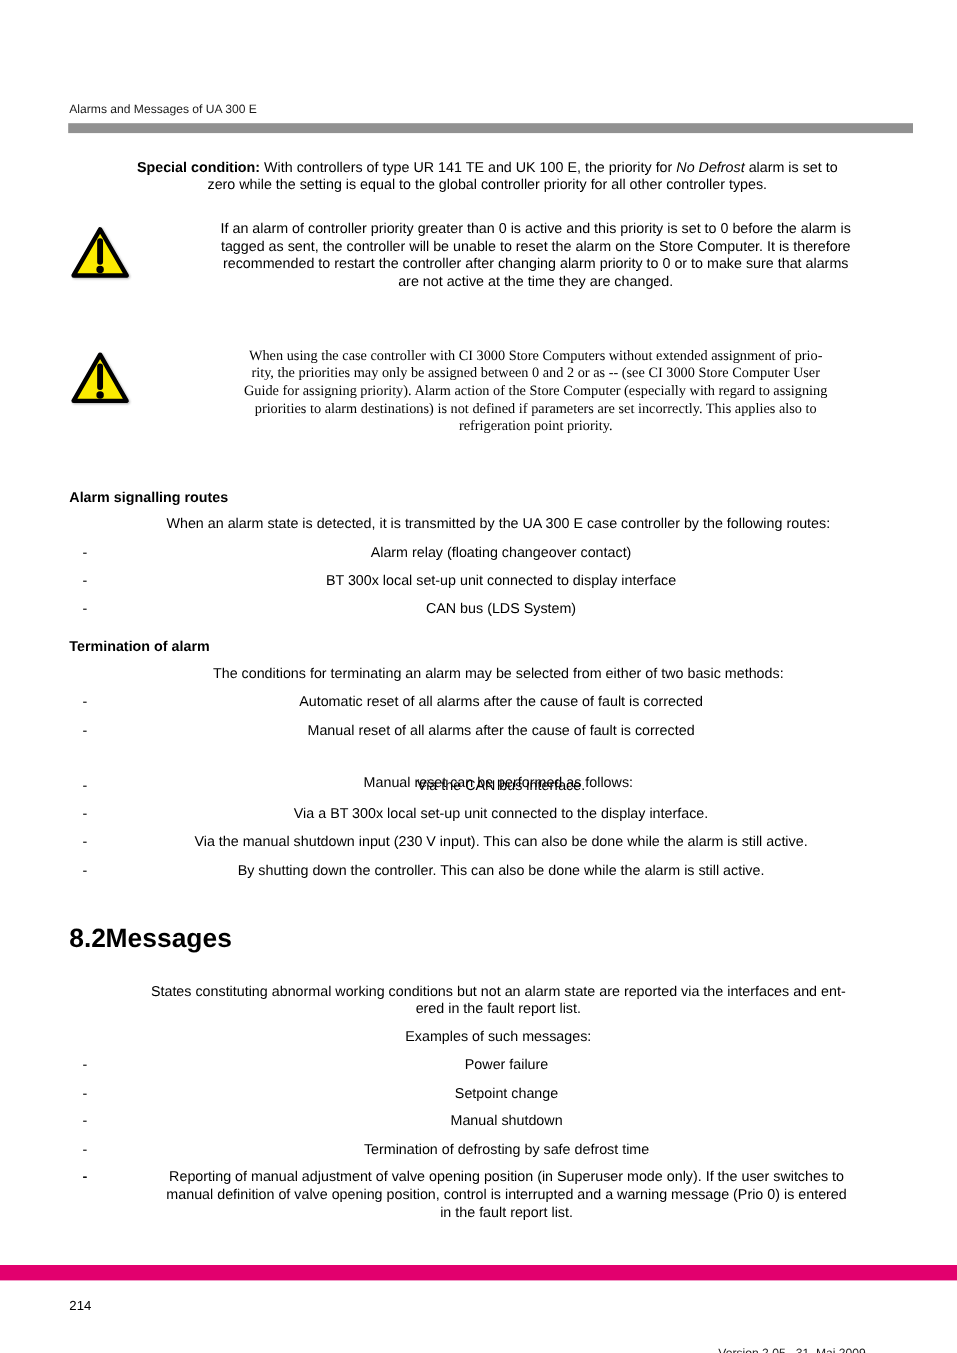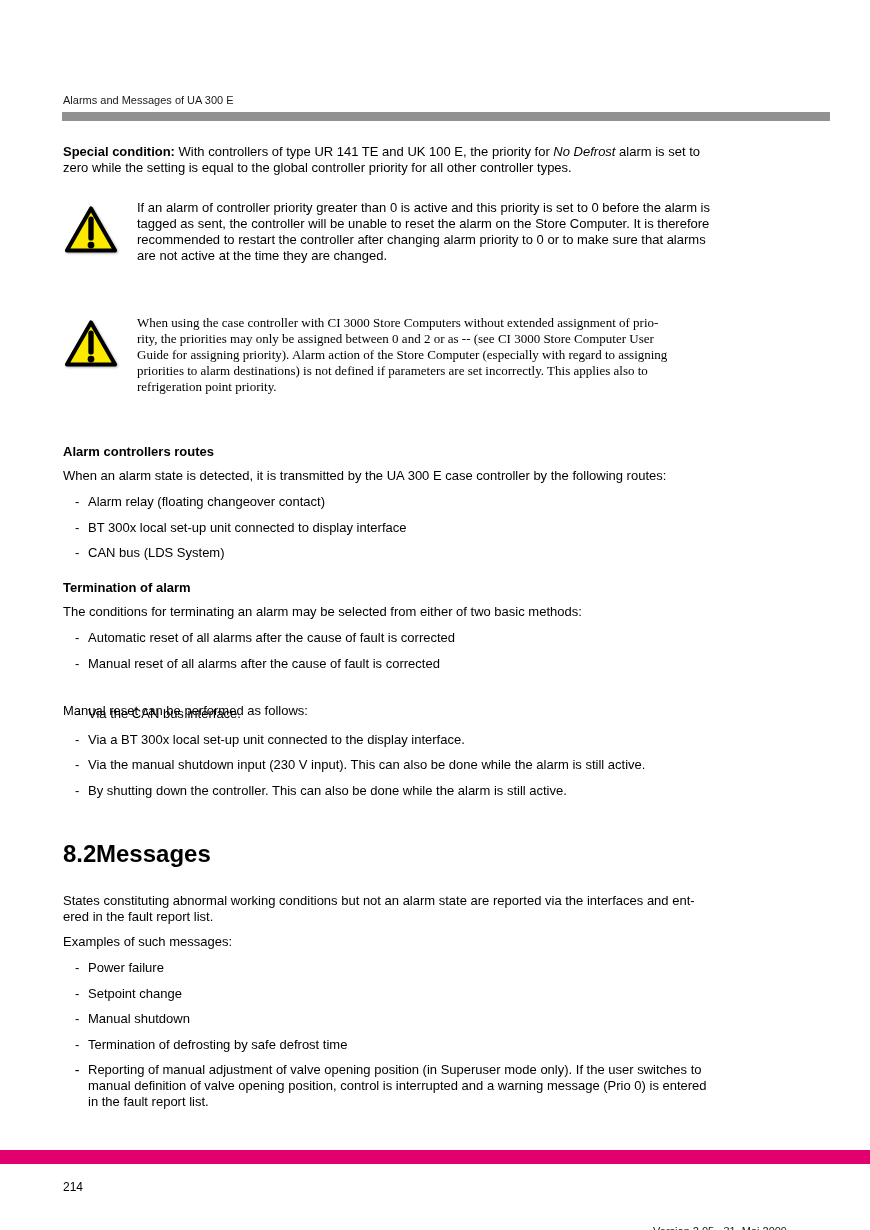--- a/index.html
+++ b/index.html
@@ -1,20 +1,20 @@
 <!DOCTYPE html>
 <html><head>
 <meta charset="utf-8">
 <style>
   html,body { margin:0; padding:0; background:#ffffff; }
   .page {
     position:relative; width:870px; height:1230px; background:#ffffff;
     font-family:"Liberation Sans", sans-serif; color:#000; overflow:hidden;
   }
-  .abs { position:absolute; }
+  .abs { position:absolute;text-align:center; }
   .hdr { left:63px; top:94px; font-size:11px; line-height:13px; color:#1a1a1a; }
   .hrule { left:62px; top:112px; width:768px; height:9px; background:#919191; }
   .body-text { font-size:13px; line-height:16px; white-space:pre-line; }
   .b { font-weight:bold; }
   .i { font-style:italic; }
   .sec-head { font-size:13px; font-weight:bold; line-height:16px; }
   .warn-icon { filter:drop-shadow(1.5px 1.5px 1px rgba(0,0,0,0.30)); }
   ul.blist { list-style:none; margin:0; padding:0; }
   ul.blist li { position:relative; padding-left:25px; margin:0 0 9.6px 0; font-size:13px; line-height:16px; white-space:pre-line; }
   ul.blist li .dash { position:absolute; left:12px; top:0; }
@@ -53,21 +53,21 @@
       <path d="M30 17 L30 38" stroke="#000" stroke-width="6" stroke-linecap="round"></path>
       <circle cx="30" cy="46" r="3.8" fill="#000"></circle>
     </svg>
   </div>
   <div class="abs body-text" style="left:137px; top:315px; width:700px;font-family:Liberation Serif, serif;">When using the case controller with CI 3000 Store Computers without extended assignment of prio-
 rity, the priorities may only be assigned between 0 and 2 or as -- (see CI 3000 Store Computer User
 Guide for assigning priority). Alarm action of the Store Computer (especially with regard to assigning
 priorities to alarm destinations) is not defined if parameters are set incorrectly. This applies also to
 refrigeration point priority.</div>
 
-  <div class="abs sec-head" style="left:63px; top:444px;">Alarm controllers routes</div>
+  <div class="abs sec-head" style="left:63px; top:444px;">Alarm signalling routes</div>
   <div class="abs body-text" style="left:63px; top:468px; width:780px;">When an alarm state is detected, it is transmitted by the UA 300 E case controller by the following routes:</div>
   <ul class="abs blist" style="left:63px; top:494px; width:760px;">
     <li><span class="dash">-</span><span>Alarm relay (floating changeover contact)</span></li>
     <li><span class="dash">-</span><span>BT 300x local set-up unit connected to display interface</span></li>
     <li><span class="dash">-</span><span>CAN bus (LDS System)</span></li>
   </ul>
 
   <div class="abs sec-head" style="left:63px; top:580px;">Termination of alarm</div>
   <div class="abs body-text" style="left:63px; top:604px; width:780px;">The conditions for terminating an alarm may be selected from either of two basic methods:</div>
   <ul class="abs blist" style="left:63px; top:630px; width:760px;">

